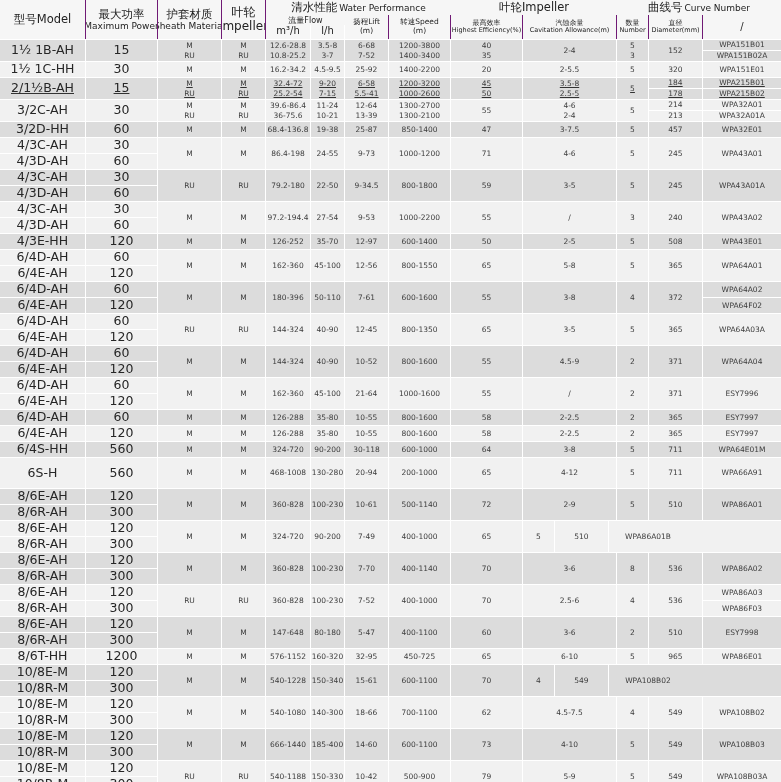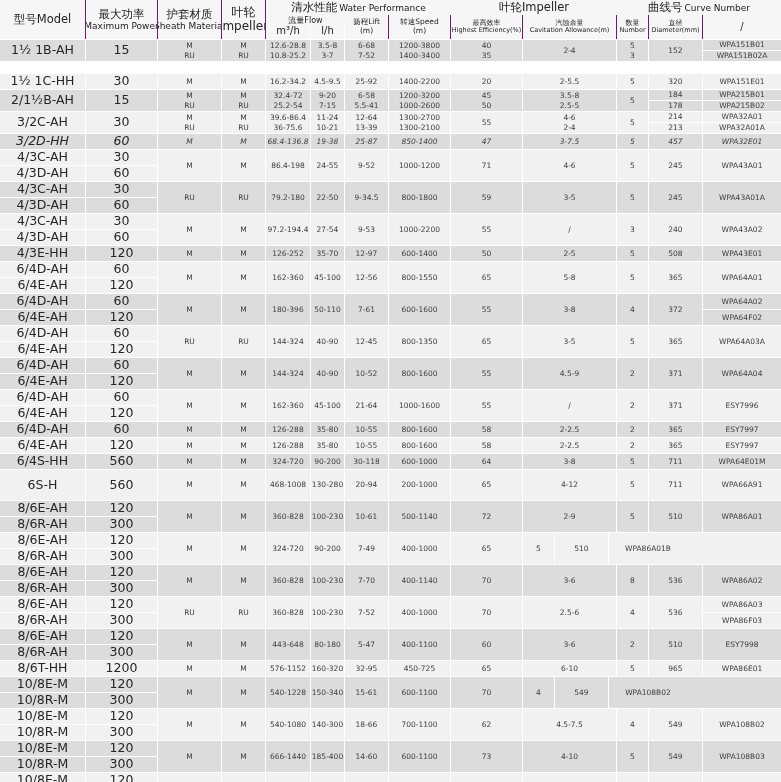--- a/index.html
+++ b/index.html
@@ -169,21 +169,21 @@
           <div class="val">3</div>
         </div>
         <div class="cell c11">
           <div class="val">152</div>
         </div>
         <div class="cell c12">
           <div class="val">WPA151B01</div>
           <div class="val sep">WPA151B02A</div>
         </div>
       </div>
-      <div class="grp lt" style="height: 16px; margin-top: 12px;">
+      <div class="grp lt" style="height: 16px;">
         <div class="cell c0">
           <div class="mline">1½ 1C-HH</div>
         </div>
         <div class="cell c1">
           <div class="mline">30</div>
         </div>
         <div class="cell c2">
           <div class="val">M</div>
         </div>
         <div class="cell c3">
@@ -210,21 +210,21 @@
         <div class="cell c10">
           <div class="val">5</div>
         </div>
         <div class="cell c11">
           <div class="val">320</div>
         </div>
         <div class="cell c12">
           <div class="val">WPA151E01</div>
         </div>
       </div>
-      <div class="grp dk" style="height: 22px;">
+      <div class="grp dk" style="height: 22px; text-decoration: underline;">
         <div class="cell c0">
           <div class="mline">2/1½B-AH</div>
         </div>
         <div class="cell c1">
           <div class="mline">15</div>
         </div>
         <div class="cell c2">
           <div class="val">M</div>
           <div class="val">RU</div>
         </div>
@@ -311,21 +311,21 @@
         </div>
         <div class="cell c11">
           <div class="val">214</div>
           <div class="val sep">213</div>
         </div>
         <div class="cell c12">
           <div class="val">WPA32A01</div>
           <div class="val sep">WPA32A01A</div>
         </div>
       </div>
-      <div class="grp dk" style="height: 16px; font-style: italic;">
+      <div class="grp dk" style="height: 16px;">
         <div class="cell c0">
           <div class="mline">3/2D-HH</div>
         </div>
         <div class="cell c1">
           <div class="mline">60</div>
         </div>
         <div class="cell c2">
           <div class="val">M</div>
         </div>
         <div class="cell c3">
@@ -374,21 +374,21 @@
         <div class="cell c3">
           <div class="val">M</div>
         </div>
         <div class="cell c4">
           <div class="val">86.4-198</div>
         </div>
         <div class="cell c5">
           <div class="val">24-55</div>
         </div>
         <div class="cell c6">
-          <div class="val">9-52</div>
+          <div class="val">9-73</div>
         </div>
         <div class="cell c7">
           <div class="val">1000-1200</div>
         </div>
         <div class="cell c8">
           <div class="val">71</div>
         </div>
         <div class="cell c9">
           <div class="val">4-6</div>
         </div>
@@ -1088,21 +1088,21 @@
           <div class="mline">120</div>
           <div class="mline sep">300</div>
         </div>
         <div class="cell c2">
           <div class="val">M</div>
         </div>
         <div class="cell c3">
           <div class="val">M</div>
         </div>
         <div class="cell c4">
-          <div class="val">443-648</div>
+          <div class="val">147-648</div>
         </div>
         <div class="cell c5">
           <div class="val">80-180</div>
         </div>
         <div class="cell c6">
           <div class="val">5-47</div>
         </div>
         <div class="cell c7">
           <div class="val">400-1100</div>
         </div>

